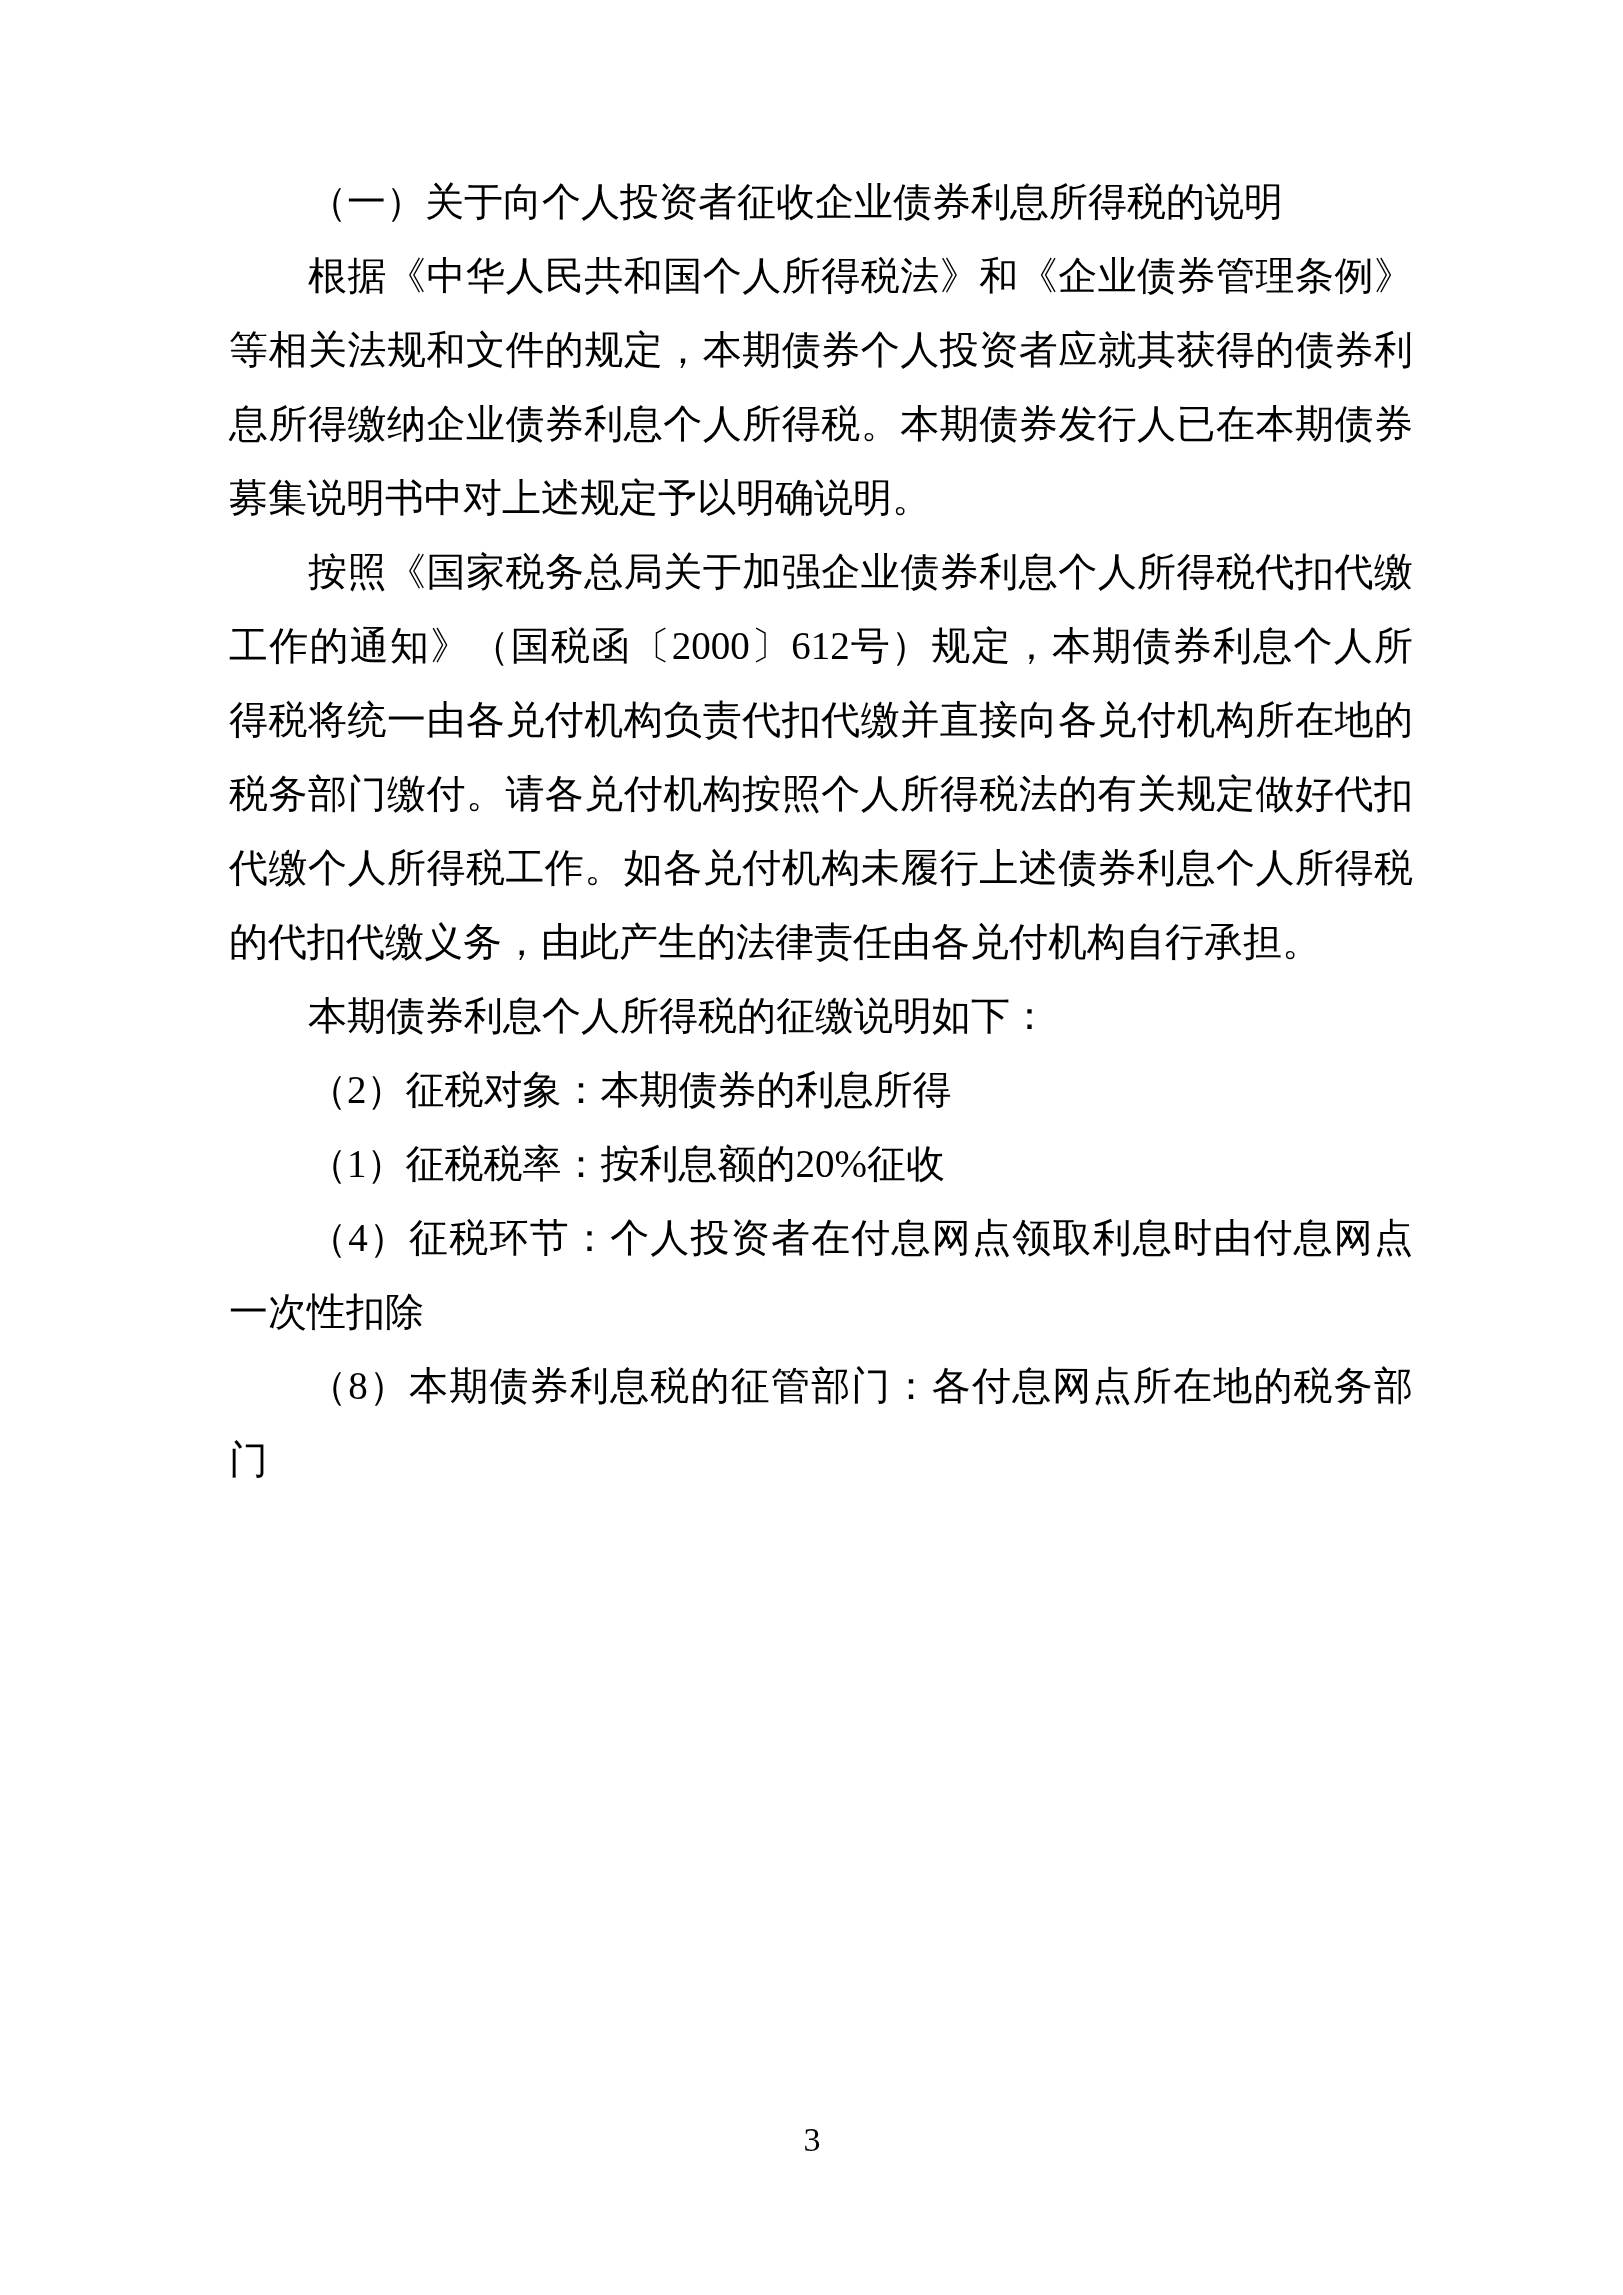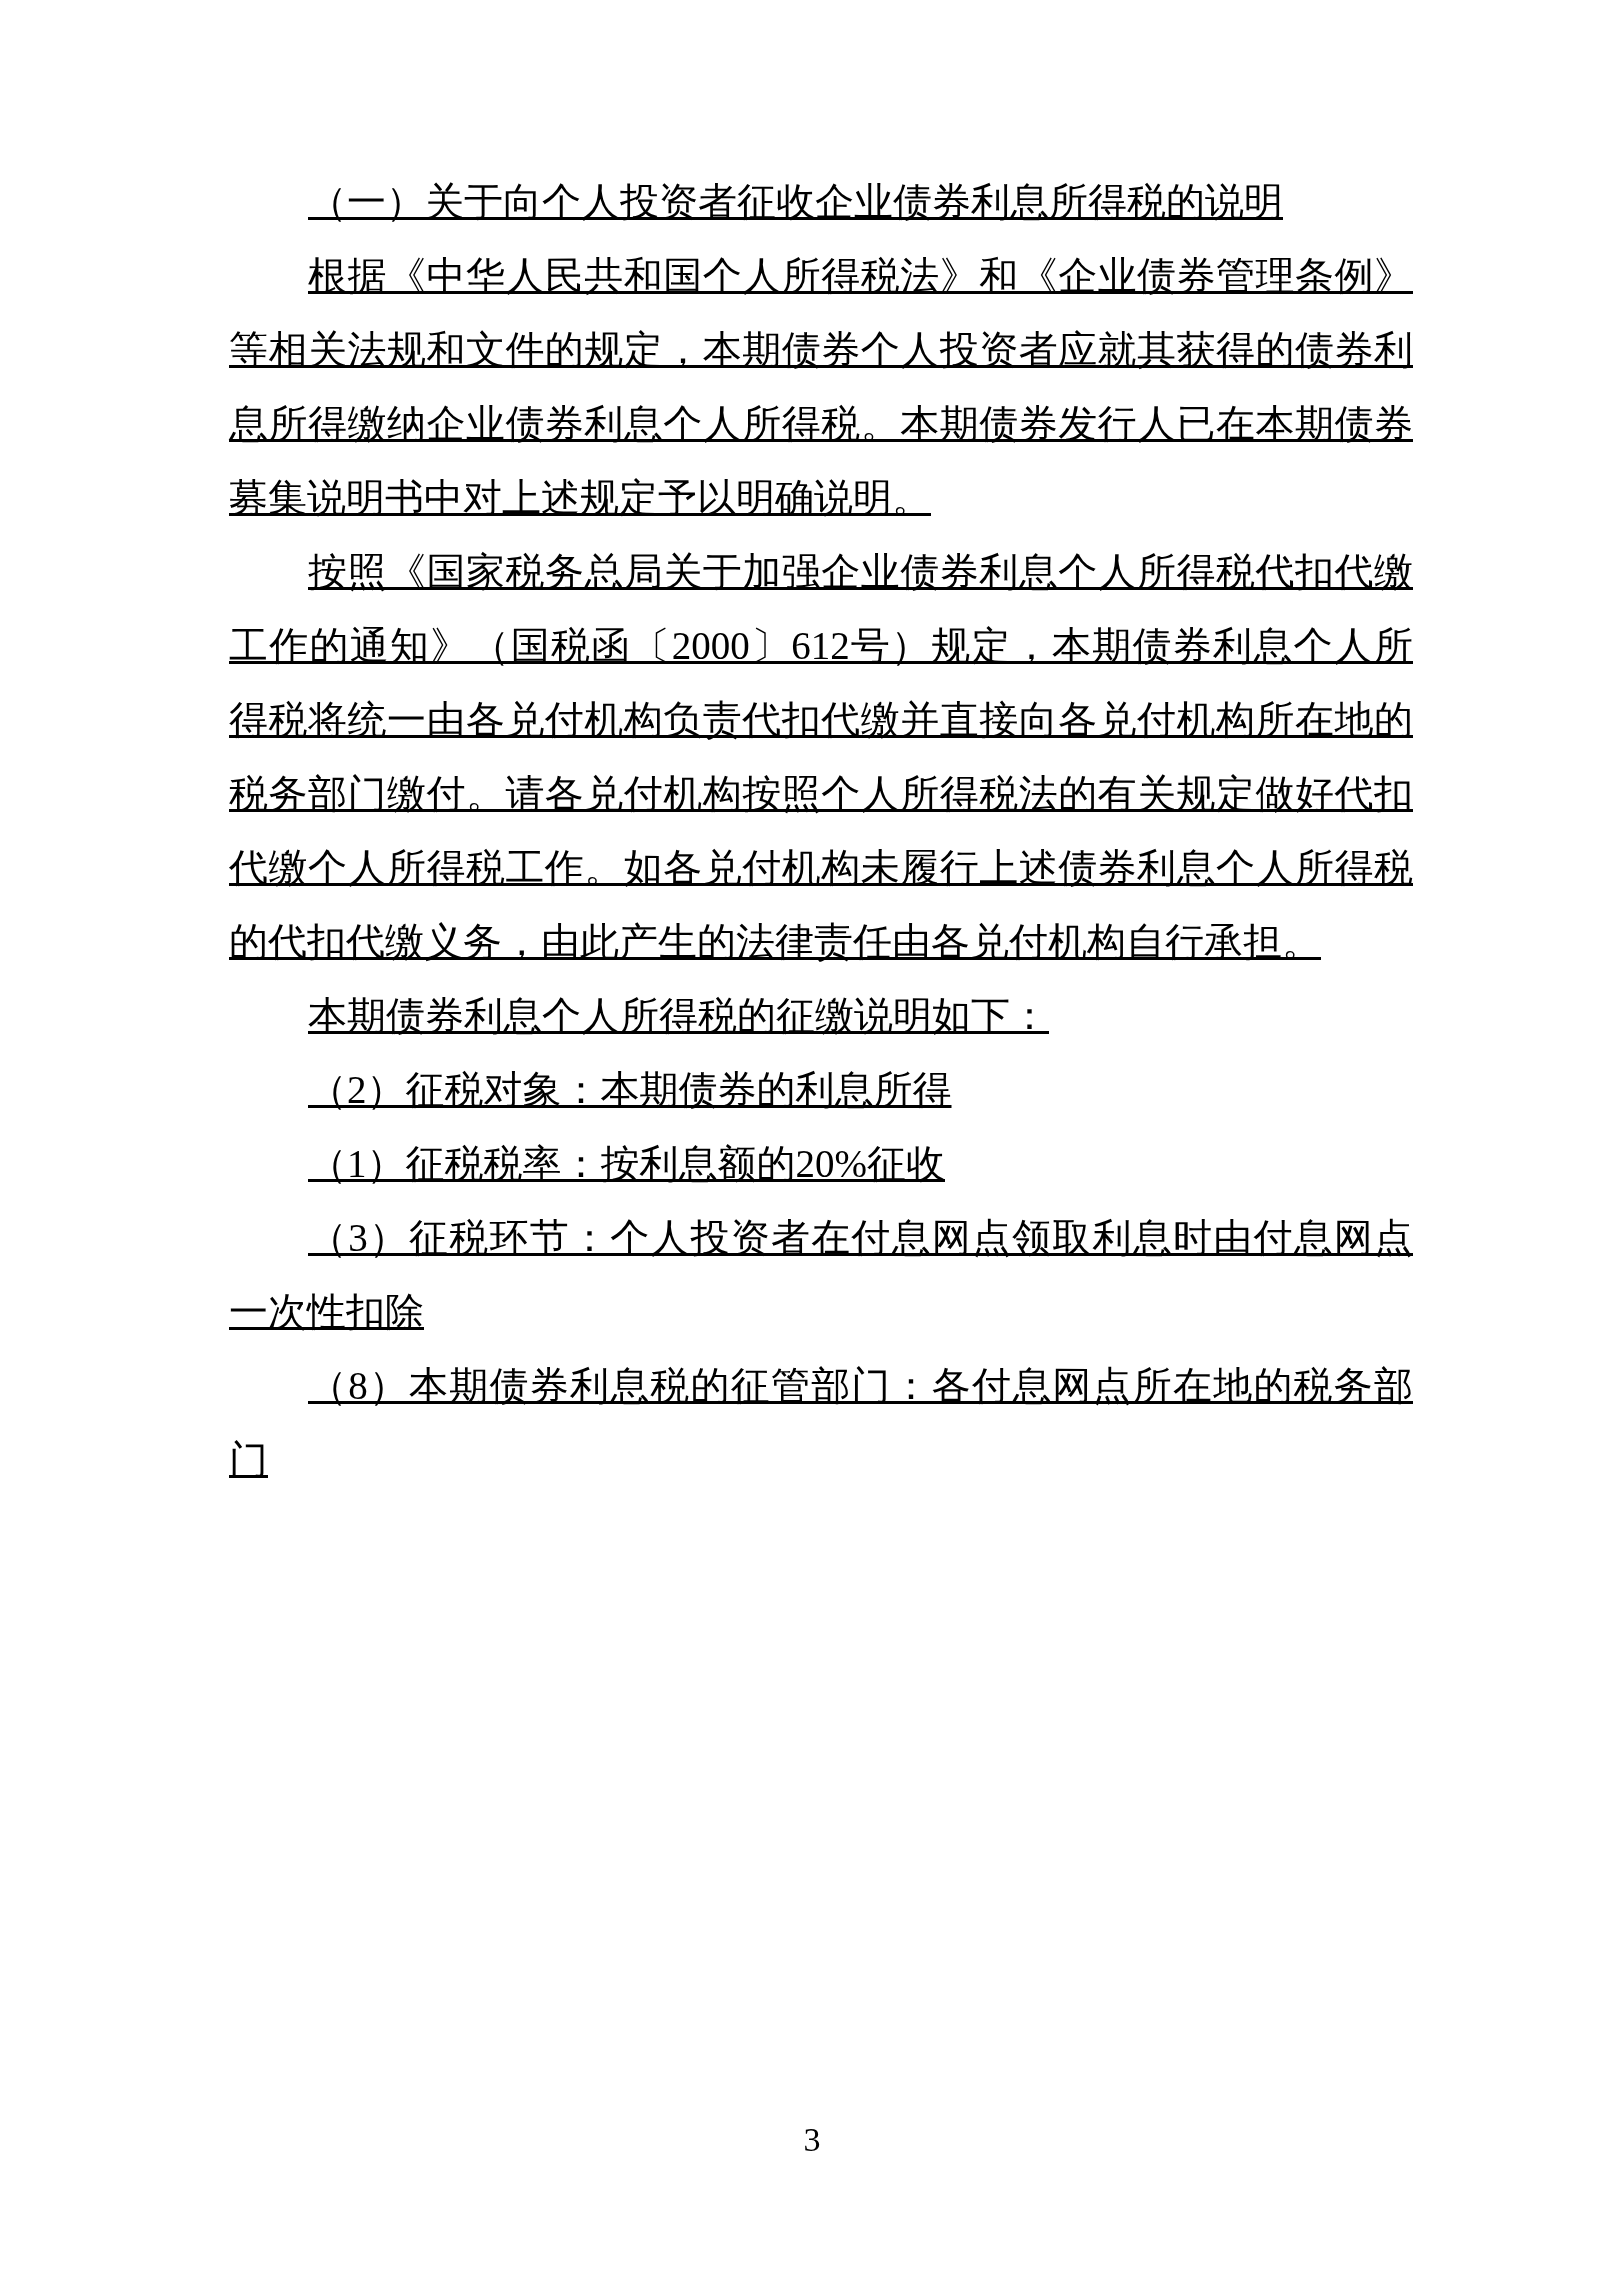--- a/index.html
+++ b/index.html
@@ -24,21 +24,20 @@
   }
   .para {
     margin: 0;
     padding: 0;
     font-size: 39px;
     line-height: 74px;
     text-align: justify;
     text-indent: 79px;
     word-break: break-all;
     letter-spacing: 0;
-    text-decoration: underline;
   }
   .para.heading {
     font-weight: normal; 
   }
   .page-number {
     position: absolute;
     left: 0;
     right: 0;
     top: 2121px;
     text-align: center;
@@ -50,18 +49,18 @@
 <body>
 
 <div class="page">
   <div class="doc-body">
       <p class="para heading">（一）关于向个人投资者征收企业债券利息所得税的说明</p>
       <p class="para body">根据《中华人民共和国个人所得税法》和《企业债券管理条例》等相关法规和文件的规定，本期债券个人投资者应就其获得的债券利息所得缴纳企业债券利息个人所得税。本期债券发行人已在本期债券募集说明书中对上述规定予以明确说明。</p>
       <p class="para body">按照《国家税务总局关于加强企业债券利息个人所得税代扣代缴工作的通知》（国税函〔2000〕612号）规定，本期债券利息个人所得税将统一由各兑付机构负责代扣代缴并直接向各兑付机构所在地的税务部门缴付。请各兑付机构按照个人所得税法的有关规定做好代扣代缴个人所得税工作。如各兑付机构未履行上述债券利息个人所得税的代扣代缴义务，由此产生的法律责任由各兑付机构自行承担。</p>
       <p class="para body">本期债券利息个人所得税的征缴说明如下：</p>
       <p class="para item">（2）征税对象：本期债券的利息所得</p>
       <p class="para item">（1）征税税率：按利息额的20%征收</p>
-      <p class="para item">（3）征税环节：个人投资者在付息网点领取利息时由付息网点一次性扣除</p>
+      <p class="para item">（4）征税环节：个人投资者在付息网点领取利息时由付息网点一次性扣除</p>
       <p class="para item">（8）本期债券利息税的征管部门：各付息网点所在地的税务部门</p>
     </div>
   <div class="page-number">3</div>
 </div>
 
 
 </body></html>

